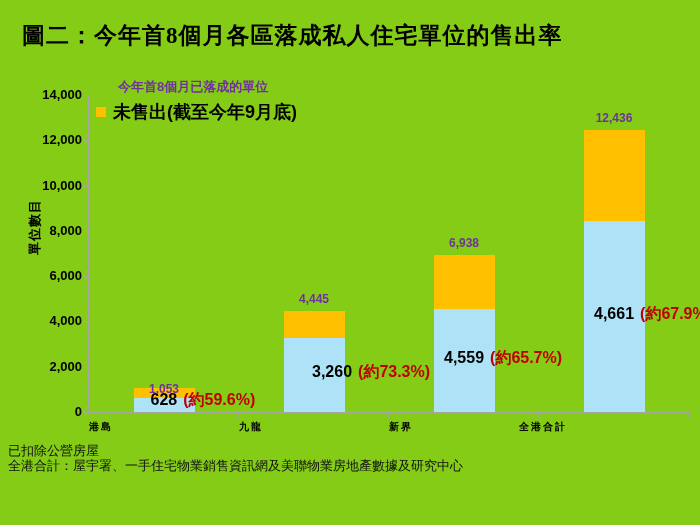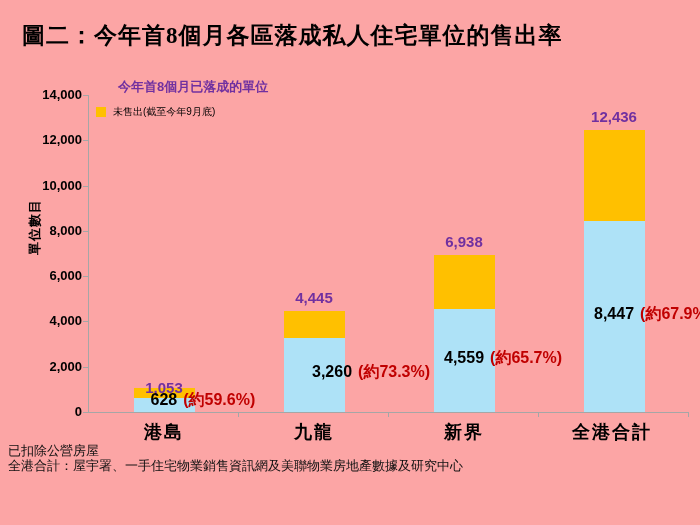--- a/index.html
+++ b/index.html
@@ -1,55 +1,55 @@
 <!DOCTYPE html>
 <html><head>
 <meta charset="utf-8">
 <style>
   html,body{margin:0;padding:0;background:#ffffff;}
   .page{
-    position:relative;width:700px;height:525px;background:#fca5a5;
+    position:relative;width:700px;height:525px;background:#84cc16;
     font-family:"Liberation Sans","DejaVu Sans",sans-serif;color:#000;overflow:hidden;
   }
   .chart-title{
     position:absolute;left:22px;top:20px;width:660px;
     font-family:"Liberation Serif","DejaVu Serif",serif;
     font-size:23px;font-weight:bold;letter-spacing:1px;white-space:nowrap;
   }
   
   .legend{position:absolute;left:96px;top:78px;}
   .legend-header{
     color:#7030A0;font-size:13px;font-weight:bold;margin-left:22px;margin-bottom:5px;white-space:nowrap;
   }
   .legend-item{display:flex;align-items:center;gap:7px;height:21px;white-space:nowrap;}
   .swatch{width:10px;height:10px;flex:0 0 10px;}
-  .legend-label{font-size:10px;font-weight:normal;}
+  .legend-label{font-size:18px;font-weight:bold;}
   
   .plot{
     position:absolute;left:88px;top:95px;width:600px;height:317px;
     border-left:1px solid #A6A6A6;border-bottom:1px solid #A6A6A6;
   }
   .ytick{position:absolute;left:-6px;width:6px;height:1px;background:#A6A6A6;}
   .ylab{
     position:absolute;right:607px;width:60px;text-align:right;
     font-size:13px;font-weight:bold;white-space:nowrap;
   }
   .xtick{position:absolute;width:1px;height:5px;background:#A6A6A6;top:100%;}
   .seg{position:absolute;}
   .total-label{
     position:absolute;width:150px;text-align:center;color:#7030A0;
-    font-size:15px;font-weight:bold;white-space:nowrap;z-index:2;
+    font-size:12px;font-weight:bold;white-space:nowrap;z-index:2;
   }
   .sold-label{
     position:absolute;display:flex;gap:6px;align-items:baseline;
     font-size:16px;font-weight:bold;white-space:nowrap;z-index:2;
   }
   .sold-pct{color:#C00000;}
   .cat-label{
-    position:absolute;text-align:center;font-size:18px;font-weight:bold;
+    position:absolute;text-align:left;font-size:10px;font-weight:bold;
     letter-spacing:2px;white-space:nowrap;z-index:2;
   }
   .y-axis-title{
     position:absolute;left:7px;top:220px;width:54px;height:16px;
     font-size:13px;font-weight:bold;text-align:center;letter-spacing:1px;
     transform:rotate(-90deg);white-space:nowrap;
   }
   .footer{position:absolute;left:8px;top:443px;font-size:13px;line-height:15px;color:#111;}
 </style>
 </head>
@@ -110,23 +110,23 @@
       <div class="seg" style="left: 344.5px; bottom: 103px; width: 61px; height: 54px; background: rgb(255, 192, 0);"></div>
       <div class="total-label" style="left: 300px; bottom: 162px;">6,938</div>
       <div class="cat-label" style="left: 300px; width: 150px; top: 325px; font-family: Liberation Mono, monospace;">新界</div>
       <div class="sold-label" style="bottom: 43.5px; left: 355px;">
         <span>4,559</span>
         <span class="sold-pct">(約65.7%)</span>
       </div>
       <div class="seg" style="left: 494.5px; bottom: 0px; width: 61px; height: 191px; background: rgb(174, 226, 247);"></div>
       <div class="seg" style="left: 494.5px; bottom: 191px; width: 61px; height: 91px; background: rgb(255, 192, 0);"></div>
       <div class="total-label" style="left: 450px; bottom: 287px;">12,436</div>
-      <div class="cat-label" style="left: 448px; width: 150px; top: 325px;">全港合計</div>
+      <div class="cat-label" style="left: 430px; width: 150px; top: 325px;">全港合計</div>
       <div class="sold-label" style="bottom: 87.5px; left: 505px;">
-        <span>8,447</span>
+        <span>4,661</span>
         <span class="sold-pct">(約67.9%)</span>
       </div>
     </div>
 
   <div class="footer">
     <div>已扣除公營房屋</div>
     <div>全港合計：屋宇署、一手住宅物業銷售資訊網及美聯物業房地產數據及研究中心</div>
   </div>
 
 </div>

